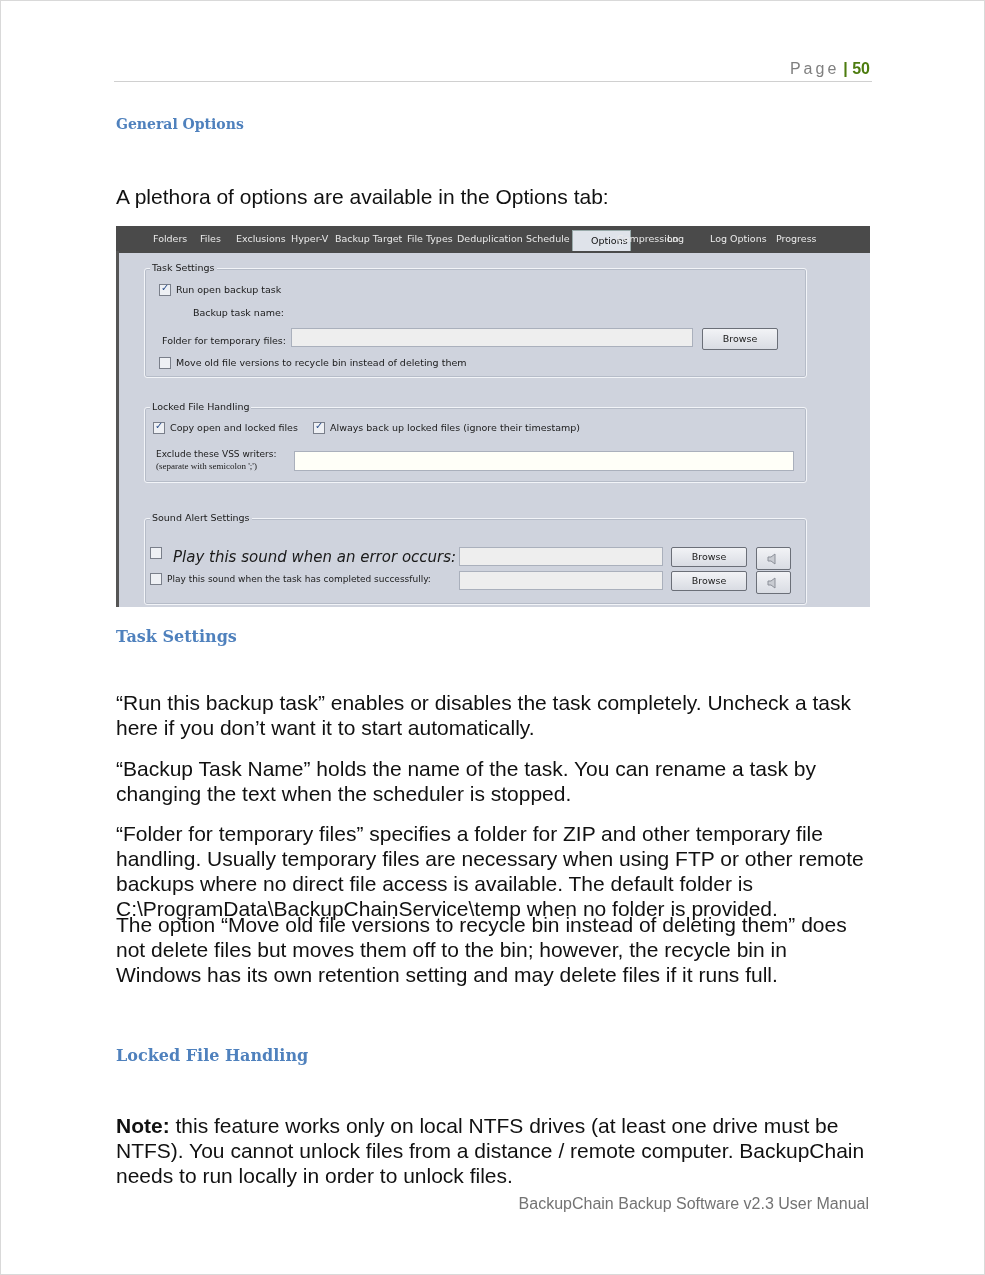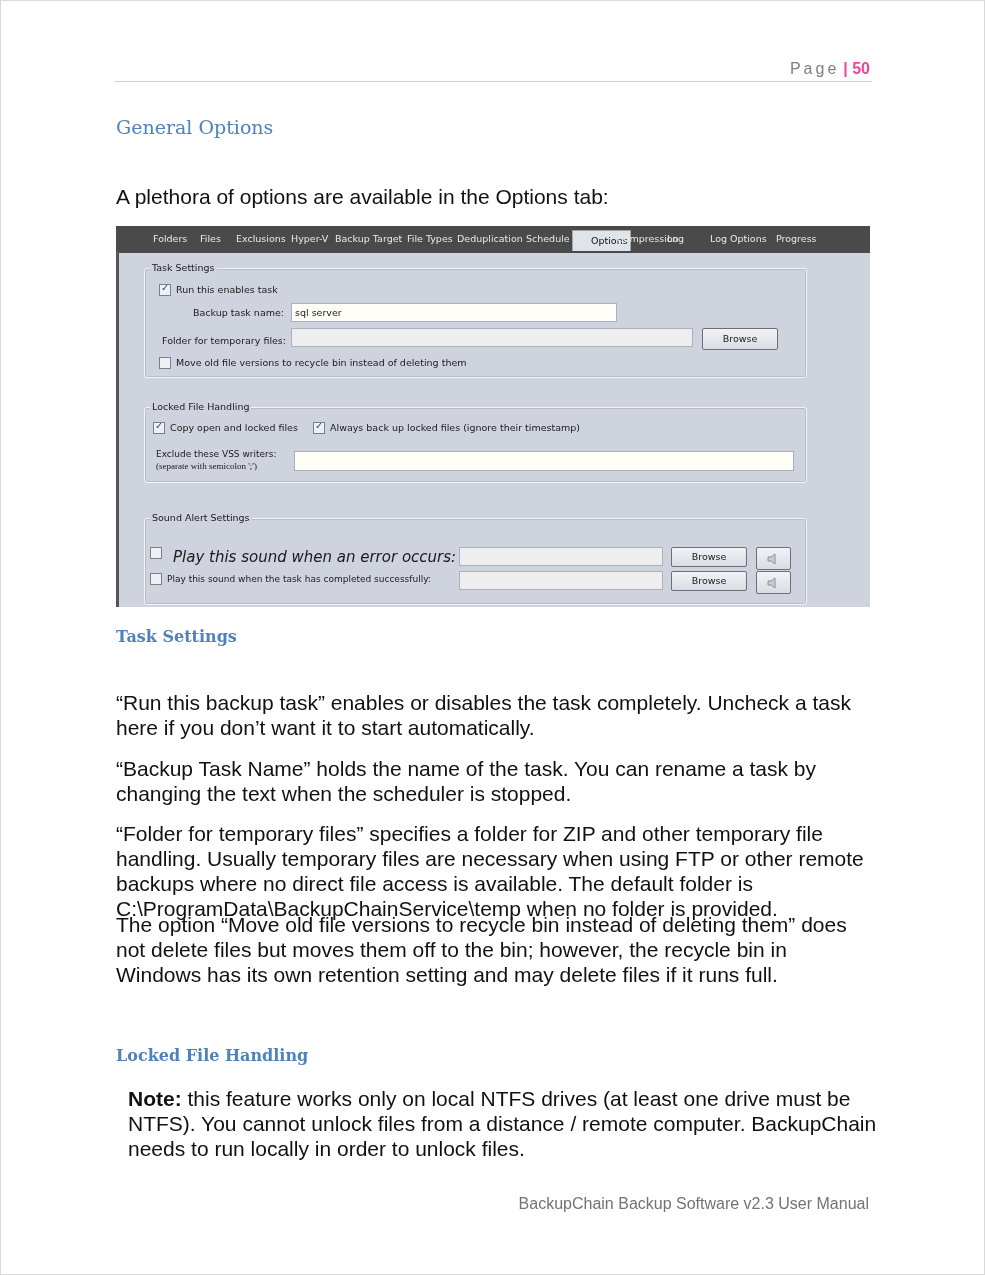--- a/index.html
+++ b/index.html
@@ -1,23 +1,23 @@
 <!DOCTYPE html>
 <html><head>
 <meta charset="utf-8">
 <style>
   html, body { margin:0; padding:0; background:#ffffff; }
   body { width:985px; height:1275px; position:relative; overflow:hidden;
          font-family:"Liberation Sans", sans-serif; color:#111; }
   .page-border { position:absolute; left:0; top:0; width:983px; height:1273px; border:1px solid #d9d9d9; }
   .header { position:absolute; left:114px; top:58px; width:758px; height:23px; border-bottom:1px solid #d0d0d0; }
   .page-num { position:absolute; right:2px; top:2px; font-size:16px; color:#7f7f7f; letter-spacing:3px; }
-  .page-num b { color:#ec4899; letter-spacing:0; margin-left:4px; }
-  .h1 { position:absolute; left:116px; top:116px; font-family:"DejaVu Serif", serif; font-weight:normal;
-        font-size:19px; color:#4f81bd; }
+  .page-num b { color:#4d7c0f; letter-spacing:0; margin-left:4px; }
+  .h1 { position:absolute; left:116px; top:116px; font-family:"DejaVu Serif", serif; font-weight:bold;
+        font-size:14px; color:#4f81bd; }
   .h2 { position:absolute; left:116px; font-family:"DejaVu Serif", serif; font-weight:bold;
         font-size:16px; color:#4f81bd; }
   .p { position:absolute; left:116px; width:750px; font-size:21px; line-height:25px; color:#111; }
   .footer { position:absolute; right:116px; top:1195px; font-size:16px; color:#737373; }
 
   
   .shot { position:absolute; left:116px; top:226px; width:754px; height:381px; background:#cfd3dd;
           font-family:"DejaVu Sans", sans-serif; font-size:9.5px; color:#1a1a1a; overflow:hidden; }
   .tabbar { position:absolute; left:0; top:0; width:754px; height:27px; background:#4a4a4a; }
   .tab { position:absolute; top:7px; color:#eaeaea; font-size:9.5px; white-space:nowrap; }
@@ -65,23 +65,22 @@
     <span class="tab" style="left:594px">Log Options</span>
     <span class="tab" style="left:660px">Progress</span>
   </div>
   <div class="leftbar"></div>
 
   <div class="group" style="left:28px;top:42px;width:661px;height:108px;">
     <span class="legend">Task Settings</span>
     <div class="cb" style="left:14px;top:15px;">
         <span class="mark">✓</span>
       </div>
-    <span class="lbl" style="left:31px;top:15px;">Run this enables task</span>
+    <span class="lbl" style="left:31px;top:15px;">Run open backup task</span>
     <span class="lbl" style="left:48px;top:38px;">Backup task name:</span>
-    <div class="field" style="left:146px;top:34px;width:326px;height:19px;">sql server</div>
     <span class="lbl" style="left:17px;top:66px;">Folder for temporary files:</span>
     <div class="field grey" style="left:146px;top:59px;width:402px;height:19px;"></div>
     <div class="btn" style="left:557px;top:59px;width:76px;height:22px;line-height:20px;">Browse</div>
     <div class="cb" style="left:14px;top:88px;"></div>
     <span class="lbl" style="left:31px;top:88px;">Move old file versions to recycle bin instead of deleting them</span>
   </div>
 
   <div class="group" style="left:28px;top:181px;width:661px;height:74px;">
     <span class="legend">Locked File Handling</span>
     <div class="cb" style="left:8px;top:14px;">
@@ -120,15 +119,15 @@
   </div>
 </div>
 
 <div class="h2" style="top:627px;">Task Settings</div>
 <div class="p" style="top:690px;">“Run this backup task” enables or disables the task completely. Uncheck a task here if you don’t want it to start automatically.</div>
 <div class="p" style="top:756px;">“Backup Task Name” holds the name of the task. You can rename a task by changing the text when the scheduler is stopped.</div>
 <div class="p" style="top:821px;">“Folder for temporary files” specifies a folder for ZIP and other temporary file handling. Usually temporary files are necessary when using FTP or other remote backups where no direct file access is available. The default folder is C:\ProgramData\BackupChainService\temp when no folder is provided.</div>
 <div class="p" style="top:912px;">The option “Move old file versions to recycle bin instead of deleting them” does not delete files but moves them off to the bin; however, the recycle bin in Windows has its own retention setting and may delete files if it runs full.</div>
 
 <div class="h2" style="top:1046px;">Locked File Handling</div>
-<div class="p" style="top:1086px;margin-left:12px;"><b>Note:</b><span> this feature works only on local NTFS drives (at least one drive must be NTFS). You cannot unlock files from a distance / remote computer. BackupChain needs to run locally in order to unlock files.</span></div>
+<div class="p" style="top:1113px;"><b>Note:</b><span> this feature works only on local NTFS drives (at least one drive must be NTFS). You cannot unlock files from a distance / remote computer. BackupChain needs to run locally in order to unlock files.</span></div>
 
 <div class="footer">BackupChain Backup Software v2.3 User Manual</div>
 
 </body></html>

